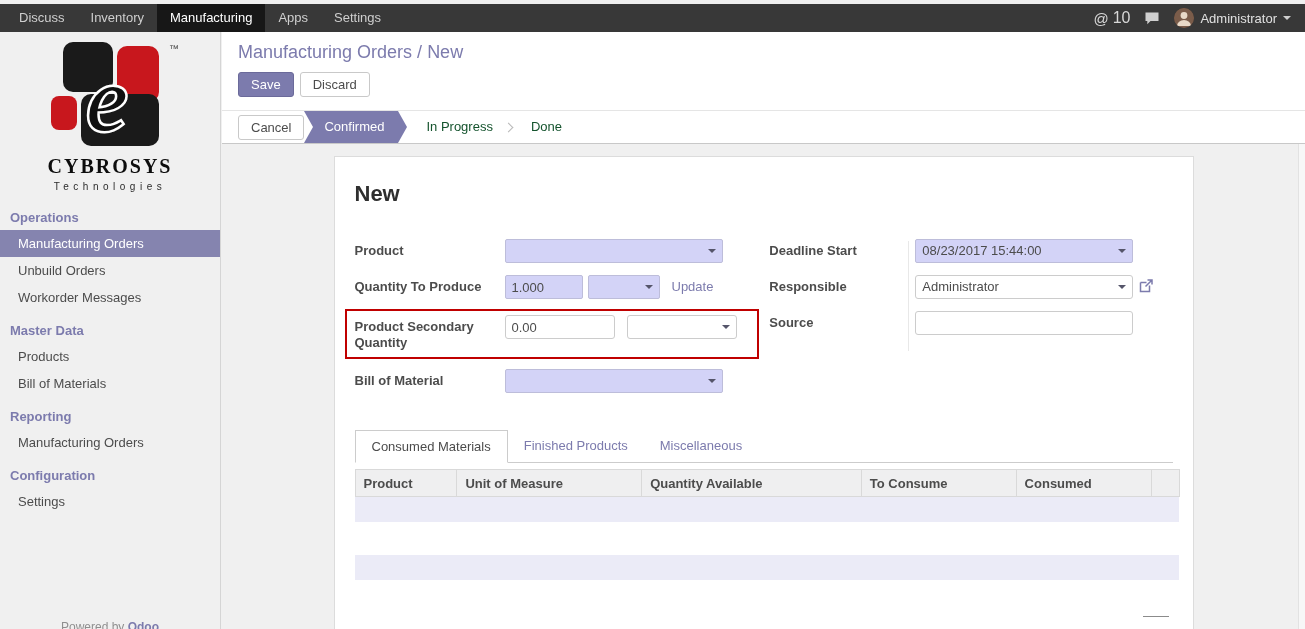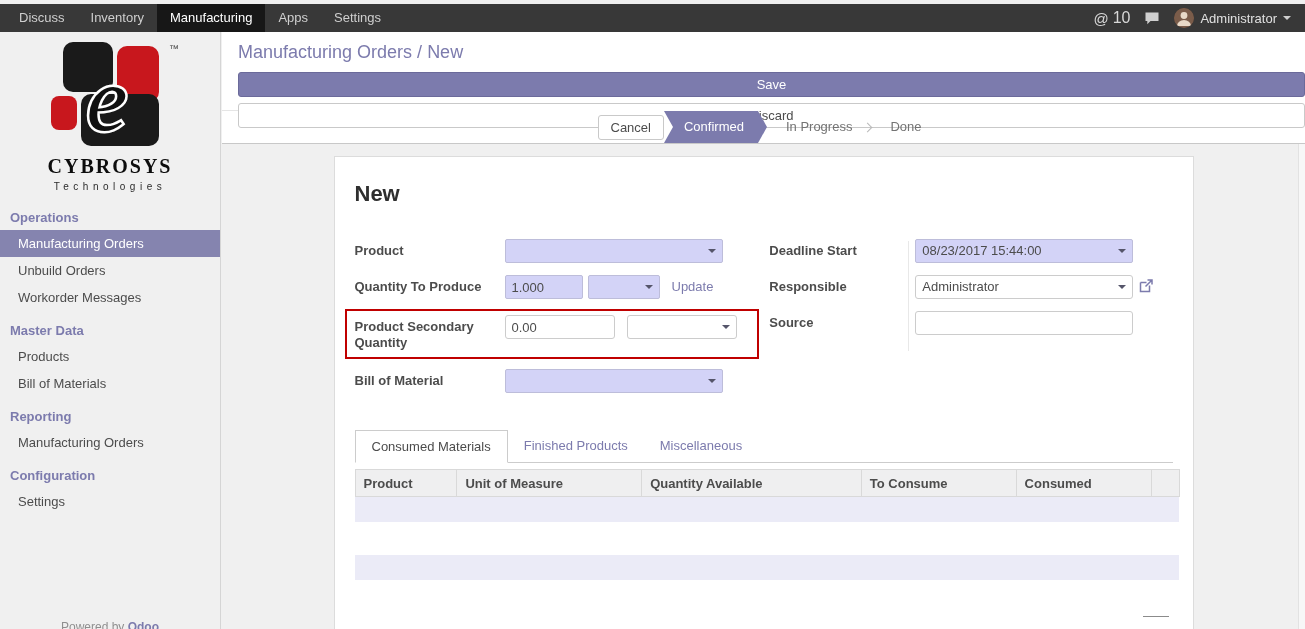--- a/index.html
+++ b/index.html
@@ -30,27 +30,27 @@
   .side-item { font-size:13px; color:#4c4c4c; padding:6px 0 6px 18px; cursor:pointer; }
   .side-item.active { background:#8584af; color:#fff; }
   .powered { position:absolute; bottom:-5px; width:100%; text-align:center; font-size:12px; color:#8f8f8f; }
   .powered .brand { color:#7c7bad; font-weight:bold; cursor:pointer; }
 
   
   #main { position:absolute; left:222px; top:28px; right:0; bottom:0; background:#fff; }
   #cp { height:82px; background:#fff; padding:14px 0 0 16px; }
   .breadcrumb { font-size:18px; color:#7c7bad; }
   .crumb { cursor:pointer; }
-  .btn-row { margin-top:9px; display:flex; gap:6px;flex-direction:column; }
+  .btn-row { margin-top:9px; display:flex; gap:6px; }
   .btn { font-size:13px; padding:4px 12px; border-radius:3px; border:1px solid #c9c9c9; background:#fff; color:#4c4c4c; cursor:pointer; }
   .btn-primary { background:#7c7bad; border-color:#6b6a9a; color:#fff; }
 
-  #formbar { height:34px; background:#fff; border-top:1px solid #e5e5e5; border-bottom:1px solid #c8c8c8; display:flex; align-items:center; justify-content:center; padding-left:16px; }
+  #formbar { height:34px; background:#fff; border-top:1px solid #e5e5e5; border-bottom:1px solid #c8c8c8; display:flex; align-items:center; justify-content:flex-start; padding-left:16px; }
   .statusbar { display:flex; align-items:center; height:32px; margin-right:10px; }
-  .stage { position:relative; line-height:32px; padding:0 14px; font-size:13px; color:#737373; cursor:pointer; }
+  .stage { position:relative; line-height:32px; padding:0 14px; font-size:13px; color:#14532d; cursor:pointer; }
   .stage.active { background:#7c7bad; color:#fff; padding:0 14px 0 20px; margin-right:14px; }
   .stage.active::before { content:''; position:absolute; left:0; top:0; width:0; height:0; border-top:16px solid transparent; border-bottom:16px solid transparent; border-left:9px solid #fff; }
   .stage.active::after { content:''; position:absolute; left:100%; top:0; width:0; height:0; border-top:16px solid transparent; border-bottom:16px solid transparent; border-left:9px solid #7c7bad; }
   .chev { width:7px; height:7px; border-top:1px solid #b9b9b9; border-right:1px solid #b9b9b9; transform:rotate(45deg); margin:0 5px 0 -2px; }
 
   #content-bg { position:absolute; top:116px; left:0; right:0; bottom:0; background:#f0f0f0; overflow:hidden; }
   .scroll-strip { position:absolute; right:0; top:0; bottom:0; width:7px; background:#f7f7f7; border-left:1px solid #e2e2e2; z-index:6; cursor:pointer; }
 
   #sheet { width:860px; margin:12px auto 0; background:#fff; border:1px solid #dcdcdc; height:600px; padding:24px 20px 0; position:relative; }
   .sheet-title { font-size:22px; font-weight:bold; color:#2f2f2f; margin-bottom:32px; }

